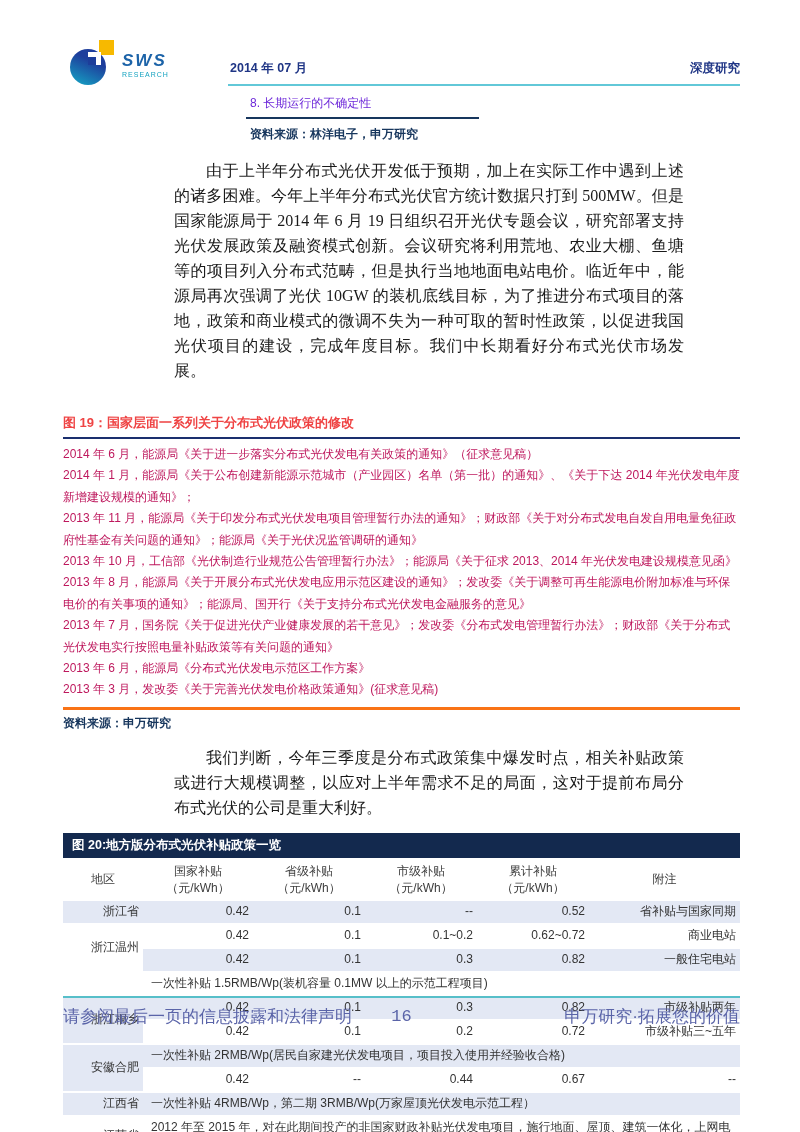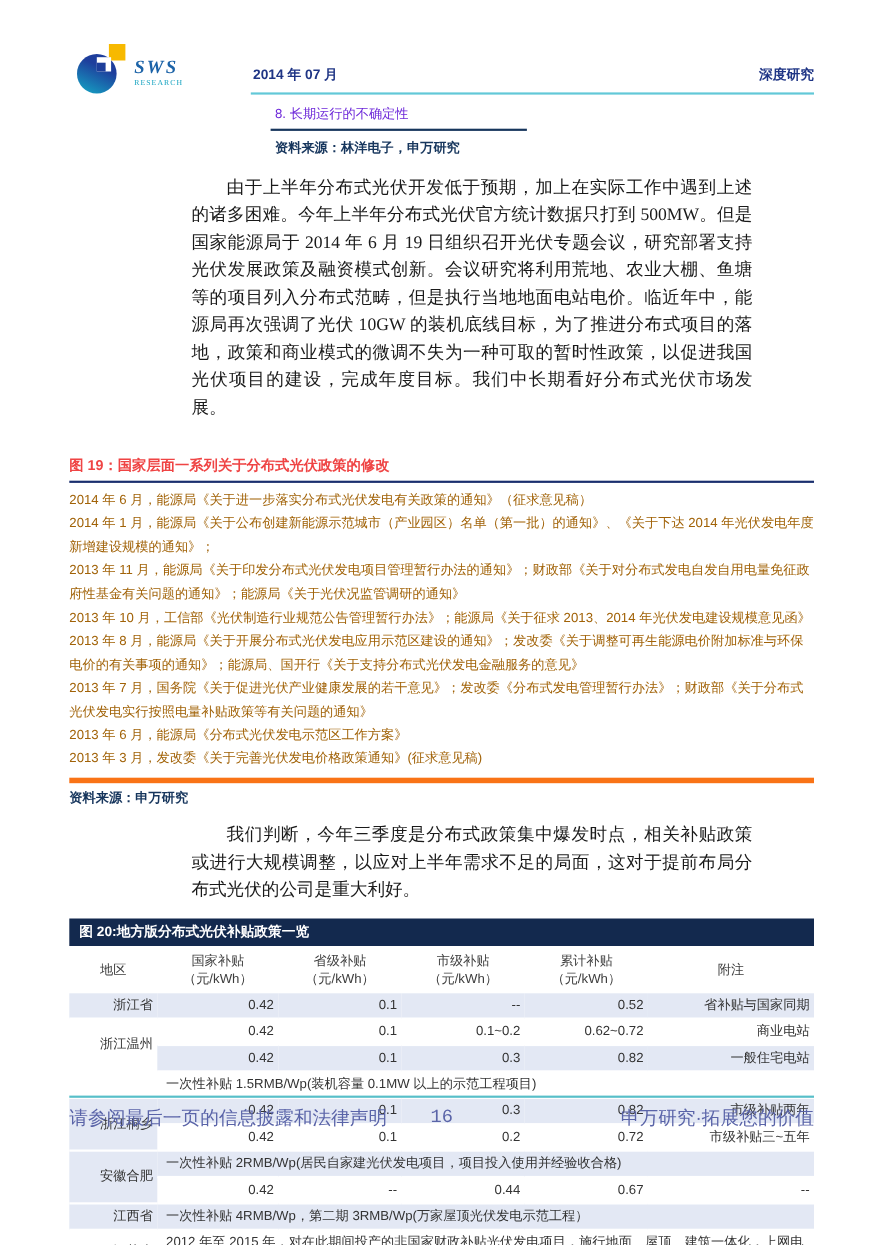--- a/index.html
+++ b/index.html
@@ -1,20 +1,20 @@
 <!DOCTYPE html>
 <html><head>
 <meta charset="utf-8">
 <style>
   html,body{margin:0;padding:0;background:#fff;}
   .page{position:relative;width:800px;height:1132px;background:#fff;overflow:hidden;
         font-family:"Liberation Sans","DejaVu Sans",sans-serif;}
 
   
-  .logo{position:absolute;left:70px;top:40px;width:140px;height:50px;font-family:Liberation Serif, serif;}
+  .logo{position:absolute;left:70px;top:40px;width:140px;height:50px;}
   .logo-mark{position:absolute;left:0;top:0;width:48px;height:48px;}
   .logo-circle{position:absolute;left:0;top:9px;width:36px;height:36px;border-radius:50%;
                background:linear-gradient(205deg,#1E3E9C 35%,#14A9C6 100%);}
   .logo-yellow{position:absolute;left:29px;top:0;width:15px;height:15px;background:#F7B900;}
   .logo-notch{position:absolute;left:18px;top:12px;width:13px;height:13px;background:#fff;}
   .logo-notch-sq{position:absolute;left:0;bottom:0;width:8px;height:8px;background:#1D3E9A;}
   .logo-text{position:absolute;left:52px;top:12px;}
   .logo-sws{font-size:17px;font-weight:bold;font-style:italic;color:#1C63A8;letter-spacing:2px;line-height:17px;}
   .logo-research{font-size:7px;color:#15A3C0;letter-spacing:1px;margin-top:2px;}
 
@@ -29,21 +29,21 @@
   .source1{margin-left:187px;margin-top:7px;color:#17365D;font-weight:bold;font-size:12px;}
 
   .para{margin-left:111px;width:510px;font-family:"Liberation Serif","DejaVu Serif",serif;
         font-size:16px;line-height:25px;color:#1a1a1a;text-align:justify;text-indent:2em;}
   .p1{margin-top:15px;}
   .p2{margin-top:13px;}
 
   
   .fig19{margin-top:31px;}
   .fig19-title{color:#ef4444;font-weight:bold;font-size:13px;padding-bottom:5px;border-bottom:2px solid #1A2F6E;}
-  .fig19-list{padding:5px 0 6px;font-size:12px;color:#a16207;line-height:21.4px;border-bottom:5px solid #f97316;}
+  .fig19-list{padding:5px 0 6px;font-size:12px;color:#be185d;line-height:21.4px;border-bottom:3px solid #f97316;}
   .source2{margin-top:5px;color:#17365D;font-weight:bold;font-size:12px;}
 
   
   .fig20{margin-top:13px;}
   .fig20-bar{background:#13294E;color:#fff;font-weight:bold;font-size:12.5px;padding:4px 9px;}
   table{width:677px;border-collapse:collapse;table-layout:fixed;font-size:12px;color:#333;}
   th{font-weight:normal;color:#3C3C3C;padding:5px 2px 4px;text-align:center;vertical-align:middle;line-height:17px;}
   td{padding:2px 4px;text-align:right;border-bottom:2px solid #fff;height:18px;vertical-align:middle;line-height:17px;}
   td.note{text-align:left;padding-left:8px;}
   tr.light > td{background:#E3E8F4;}

